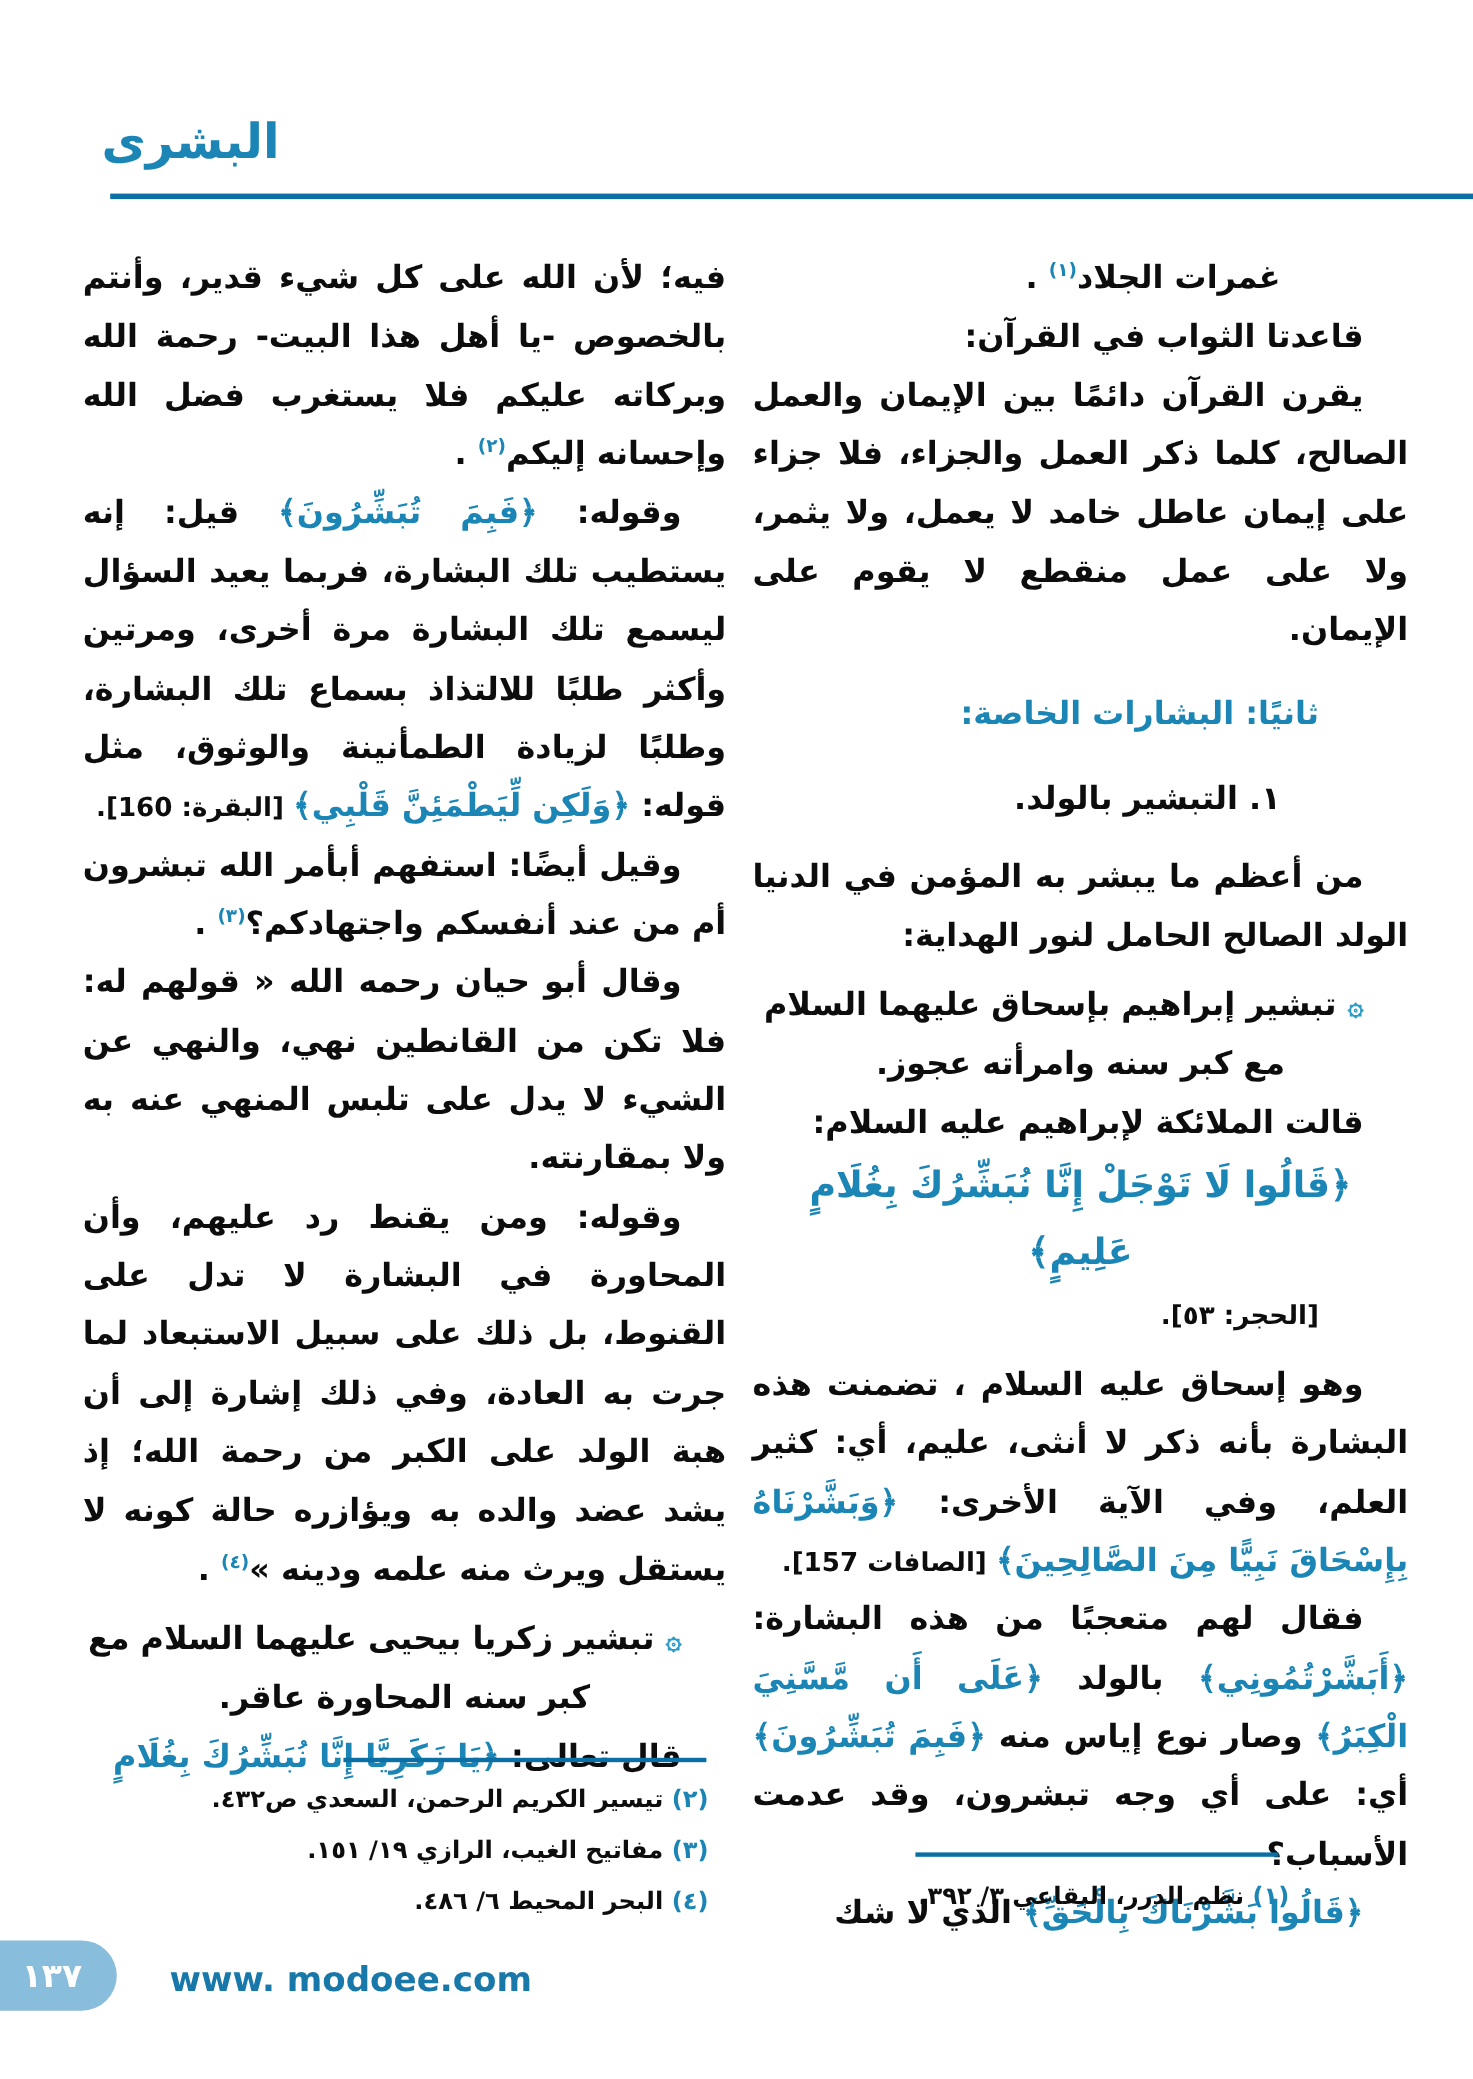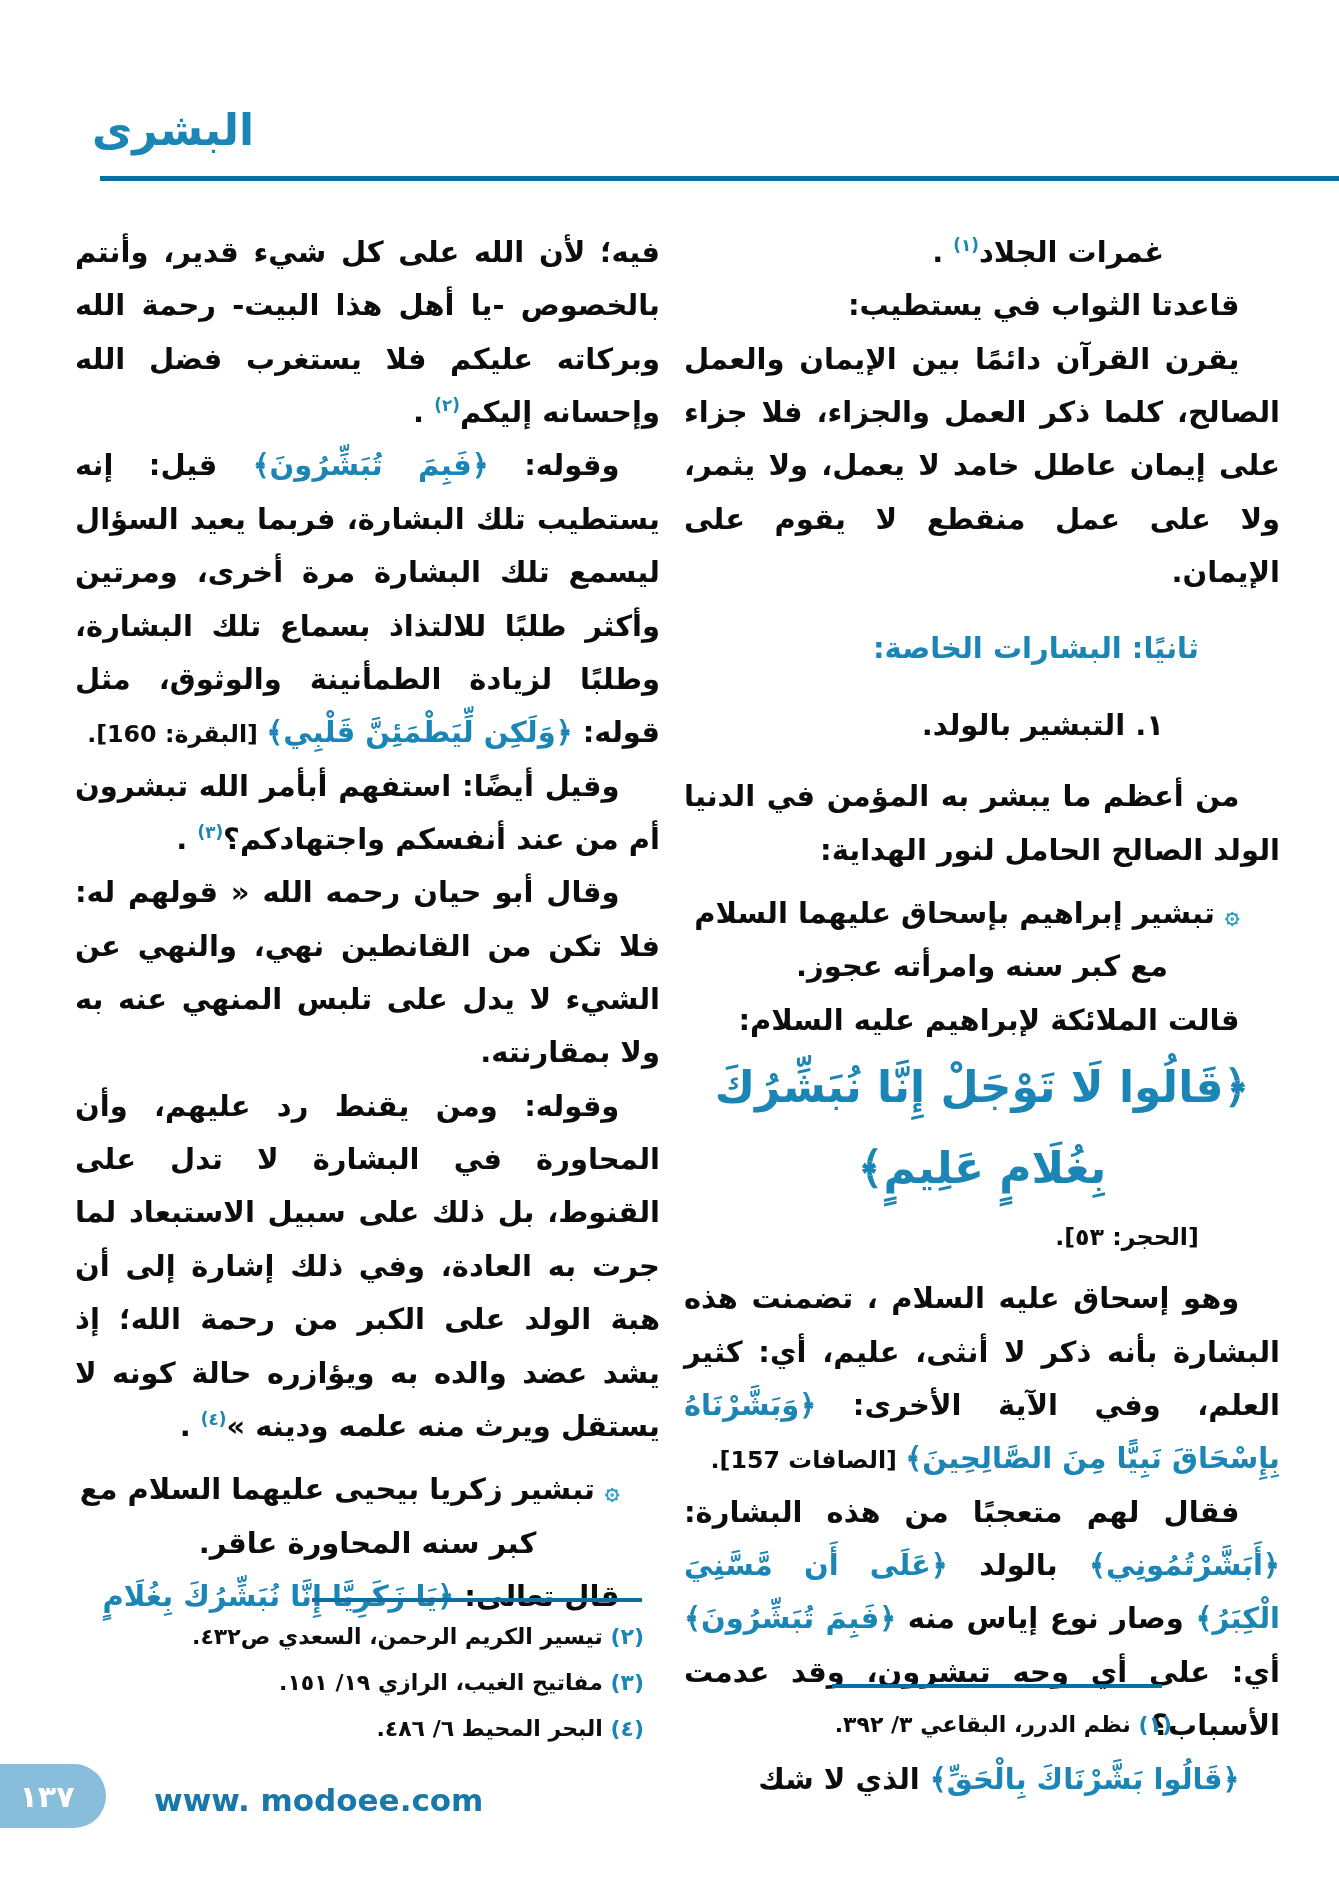--- a/index.html
+++ b/index.html
@@ -32,21 +32,21 @@
   .col p{margin:0;}
   p.indent{text-indent:1.4em;}
   p.indent2{text-indent:2.8em;}
   p.indent3{text-indent:4em;}
   p.center{text-align:center;text-indent:0;}
   p.blue-head{color:var(--accent);margin:22px 0 24px;}
   p.num-head{margin:20px 0 18px;}
   p.gap-top{margin-top:10px;}
 
   .verse{color:var(--accent);}
-  p.big{font-size:44px;}
+  p.big{font-size:33px;}
   .fnref{color:var(--accent);font-size:0.58em;vertical-align:super;font-weight:bold;}
   .src{font-size:0.82em;}
   .bullet{color:var(--ornament);font-size:0.85em;}
 
   
   .fnblock{position:absolute;font-size:22px;font-weight:bold;color:var(--body);}
   #fn-left{top:1598px;right:679px;width:585px;}
   #fn-right{top:1684px;right:59px;width:596px;}
   .fn-sep{height:4px;background:var(--rule);width:330px;}
   #fn-left .fn-sep{margin-right:18px;margin-bottom:12px;}
@@ -73,21 +73,21 @@
 </head>
 <body>
 
 <div id="page">
 
   <div class="header-title">البشرى</div>
   <div class="header-rule"></div>
 
   <div id="col-right" class="col">
       <p class="indent3"><span>غمرات الجلاد</span><span class="fnref">(١)</span><span> .</span></p>
-      <p class="indent"><span>قاعدتا الثواب في يستطيب:</span></p>
+      <p class="indent"><span>قاعدتا الثواب في القرآن:</span></p>
       <p class="indent"><span>يقرن القرآن دائمًا بين الإيمان والعمل الصالح، كلما ذكر العمل والجزاء، فلا جزاء على إيمان عاطل خامد لا يعمل، ولا يثمر، ولا على عمل منقطع لا يقوم على الإيمان.</span></p>
       <p class="blue-head indent2"><span>ثانيًا: البشارات الخاصة:</span></p>
       <p class="num-head indent3"><span>١. التبشير بالولد.</span></p>
       <p class="indent"><span>من أعظم ما يبشر به المؤمن في الدنيا الولد الصالح الحامل لنور الهداية:</span></p>
       <p class="indent gap-top"><span class="bullet">۞</span><span> تبشير إبراهيم بإسحاق عليهما السلام</span></p>
       <p class="center"><span>مع كبر سنه وامرأته عجوز.</span></p>
       <p class="indent"><span>قالت الملائكة لإبراهيم عليه السلام:</span></p>
       <p class="center big"><span class="verse">﴿قَالُوا لَا تَوْجَلْ إِنَّا نُبَشِّرُكَ بِغُلَامٍ عَلِيمٍ﴾</span></p>
       <p class="indent2"><span class="src">[الحجر: ٥٣].</span></p>
       <p class="indent gap-top"><span>وهو إسحاق عليه السلام ، تضمنت هذه البشارة بأنه ذكر لا أنثى، عليم، أي: كثير العلم، وفي الآية الأخرى: </span><span class="verse">﴿وَبَشَّرْنَاهُ بِإِسْحَاقَ نَبِيًّا مِنَ الصَّالِحِينَ﴾</span><span class="src"> [الصافات 157].</span></p>

